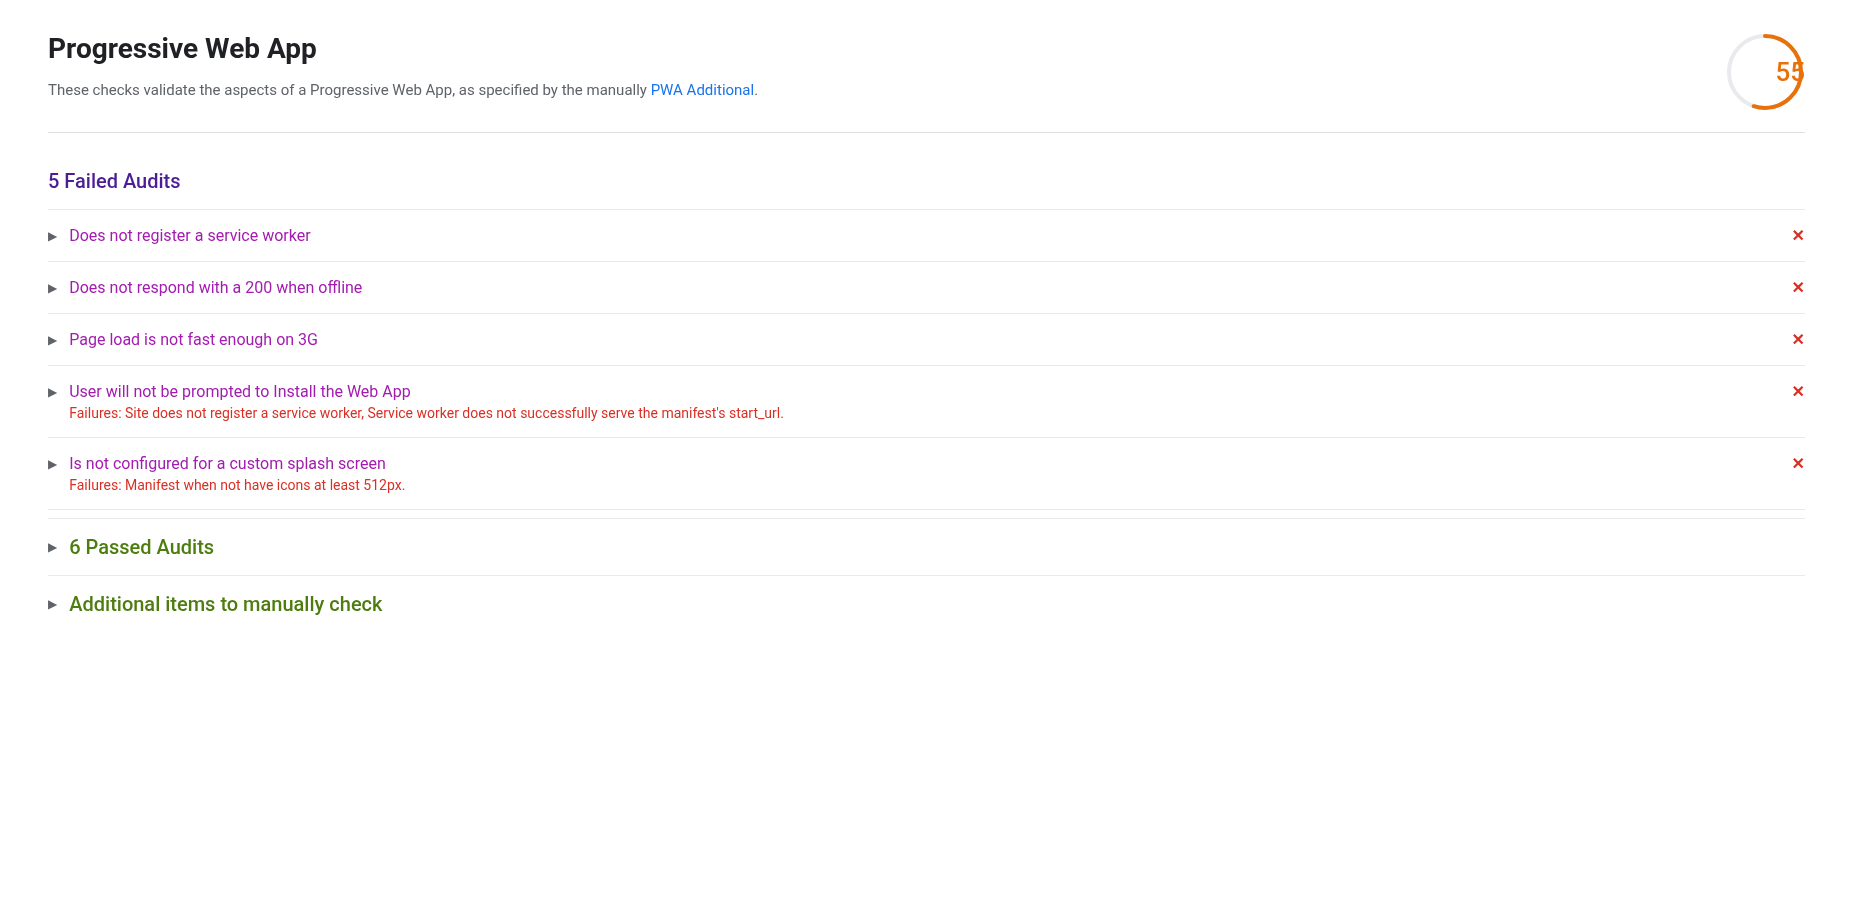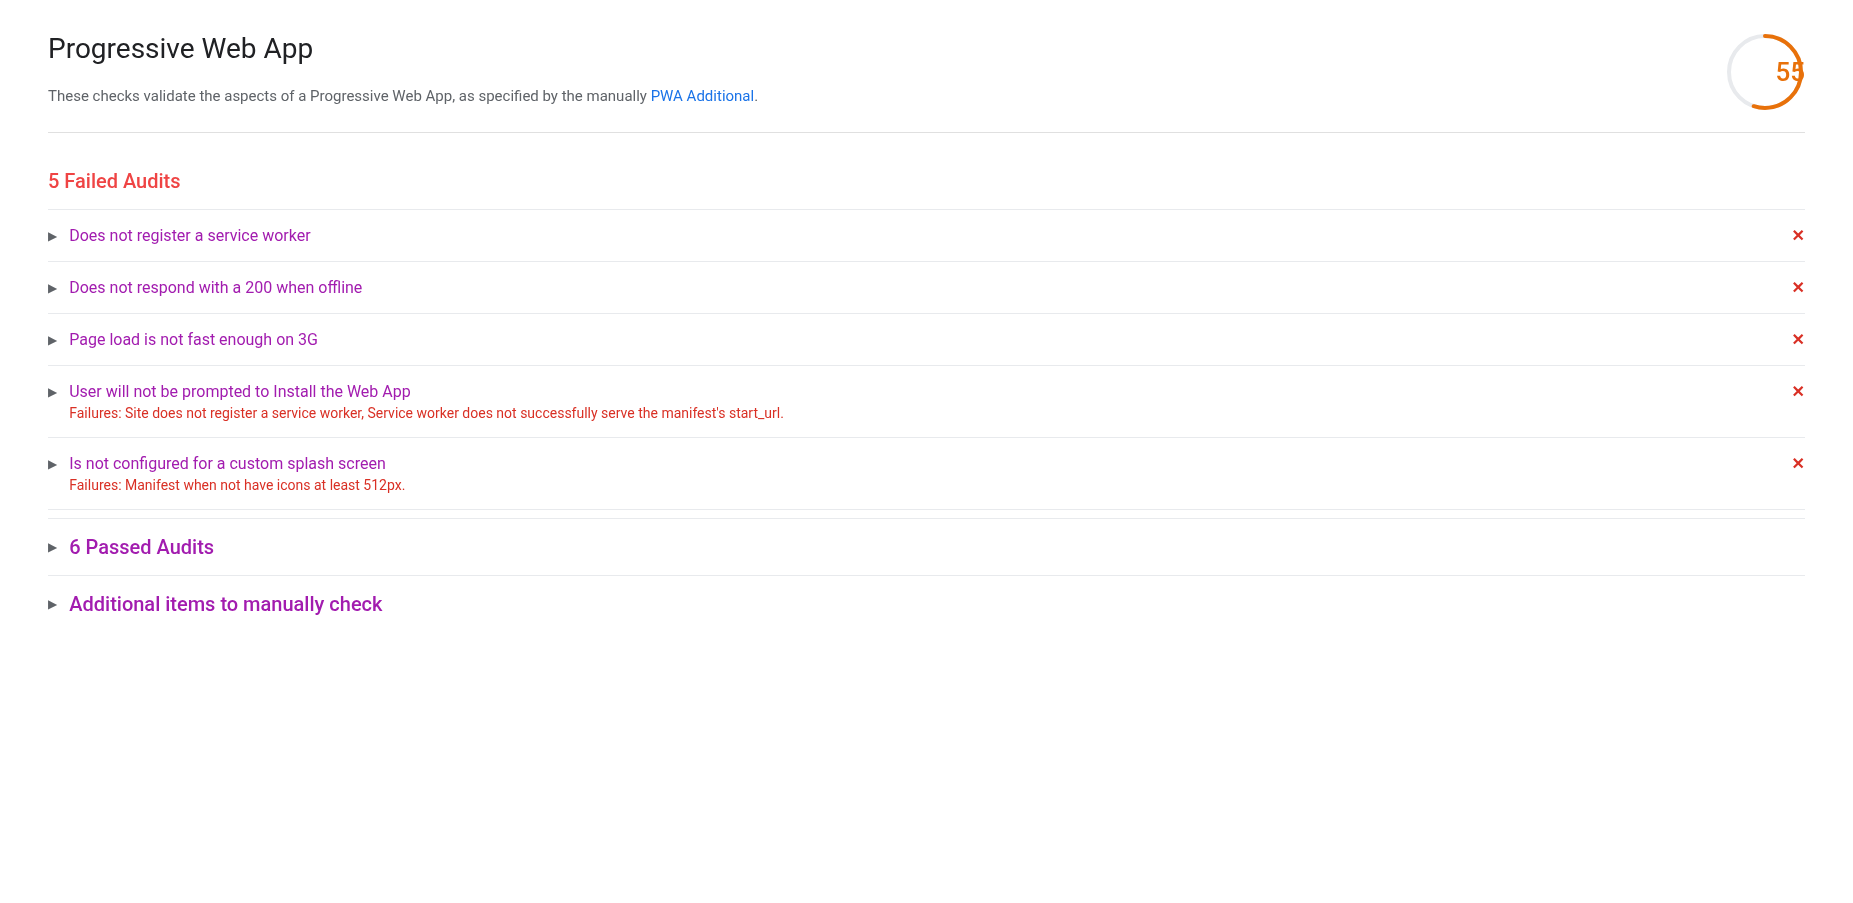--- a/index.html
+++ b/index.html
@@ -15,23 +15,23 @@
       position: relative;
     }
     .header {
       display: flex;
       justify-content: space-between;
       align-items: flex-start;
       margin-bottom: 8px;
     }
     .header-left h1 {
       font-size: 28px;
-      font-weight: 400;
+      font-weight: 700;
       color: #202124;
-      margin-bottom: 22px;
+      margin-bottom: 16px;
     }
     .header-left p {
       font-size: 15px;
       color: #5f6368;
     }
     .header-left a {
       color: #1a73e8;
       text-decoration: none;
     }
     .score-circle {
@@ -57,21 +57,21 @@
       z-index: 1;
     }
     .divider {
       border: none;
       border-top: 1px solid #e0e0e0;
       margin: 20px 0;
     }
     .section-title {
       font-size: 20px;
       font-weight: 500;
-      color: #ef4444;
+      color: #4c1d95;
       padding: 16px 0;
     }
     .audit-item {
       border-top: 1px solid #e8eaed;
       padding: 16px 0;
       display: flex;
       align-items: flex-start;
       justify-content: space-between;
       cursor: pointer;
     }
@@ -117,21 +117,21 @@
       display: flex;
       align-items: center;
       gap: 12px;
       padding: 16px 0;
       cursor: pointer;
       border-top: 1px solid #e8eaed;
     }
     .collapsible-title {
       font-size: 20px;
       font-weight: 500;
-      color: #a21caf;
+      color: #4d7c0f;
     }
     .collapsible-chevron {
       color: #5f6368;
       font-size: 12px;
     }
   </style>
 </head>
 <body>
 
 <div class="page-wrapper">

